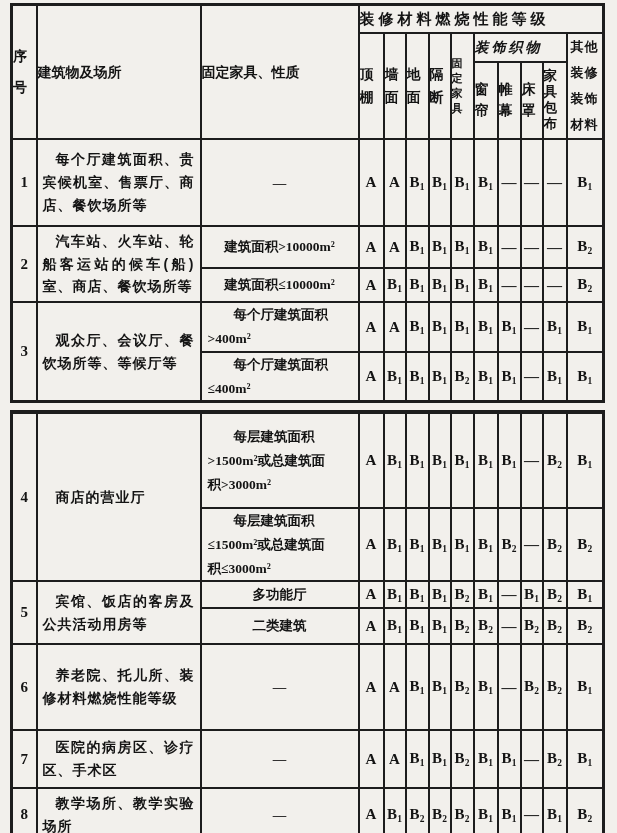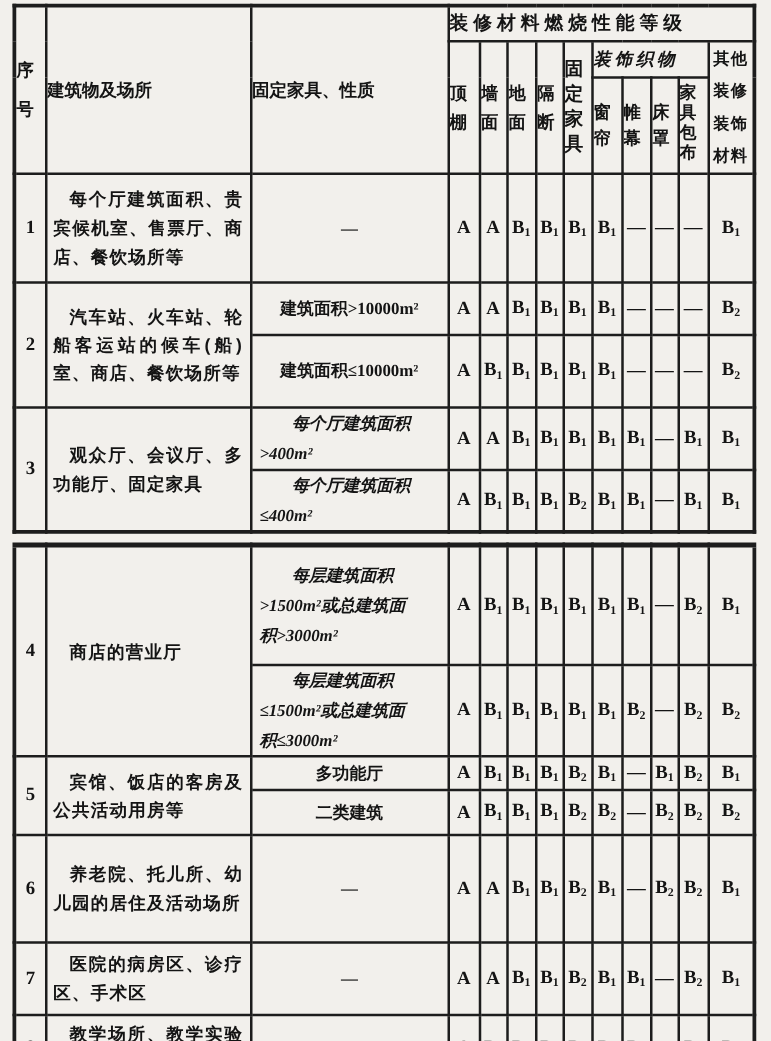--- a/index.html
+++ b/index.html
@@ -30,23 +30,23 @@
     vertical-align:middle;
     overflow:hidden;
   }
   
   thead th{font-size:14px;text-align:left;line-height:1.6;}
   th.gg{height:26px;font-size:15px;letter-spacing:4px;line-height:1.1;}
   tr.h2{height:28px;}
   tr.h3{height:76px;}
   th.fg{font-size:14px;letter-spacing:3px;font-style:italic;}
   th.v2{line-height:1.65;letter-spacing:0;}
-  th.v4{line-height:1.35;font-size:15px;}
+  th.v4{line-height:1.35;font-size:11px;}
   th.v2f{line-height:1.5;margin-left:37px;}
-  th.v4f{line-height:1.2;font-size:13.5px;font-family:Liberation Mono, monospace;}
+  th.v4f{line-height:1.2;font-size:13.5px;}
   th.seq{line-height:2.2;}
   th.vpair{
     font-size:13px;line-height:2.0;letter-spacing:1px;
     padding:0 3px;word-break:break-all;
   }
   
   td.no{
     text-align:center;
     font-family:"Liberation Serif","DejaVu Serif",serif;
     font-size:15px;
@@ -55,21 +55,21 @@
     font-size:14px;letter-spacing:1px;line-height:1.62;
     padding:3px 5px;text-align:justify;text-indent:13px;
   }
   td.scale{
     font-size:13.5px;line-height:1.75;
     font-family:"Liberation Serif","Liberation Sans","DejaVu Sans",sans-serif;
   }
   td.scale-center{text-align:center;}
   td.scale-left{
     text-align:left;padding-left:6px;
-    white-space:pre-line;text-indent:26px;font-style:italic;
+    white-space:pre-line;text-indent:26px;
   }
   td.grade{
     text-align:center;
     font-family:"Liberation Serif","DejaVu Serif",serif;
     font-size:15px;
   }
   td.grade sub{font-size:9.5px;vertical-align:-3px;}
 </style>
 </head>
 <body>
@@ -139,36 +139,36 @@
           <td class="grade">A</td>
           <td class="grade">B<sub>1</sub></td>
           <td class="grade">B<sub>1</sub></td>
           <td class="grade">B<sub>1</sub></td>
           <td class="grade">B<sub>1</sub></td>
           <td class="grade">—</td>
           <td class="grade">—</td>
           <td class="grade">—</td>
           <td class="grade">B<sub>2</sub></td>
         </tr>
-        <tr style="height: 58px;">
+        <tr style="height: 34px;">
           <td class="scale scale-center">建筑面积≤10000m²</td>
           <td class="grade">A</td>
           <td class="grade">B<sub>1</sub></td>
           <td class="grade">B<sub>1</sub></td>
           <td class="grade">B<sub>1</sub></td>
           <td class="grade">B<sub>1</sub></td>
           <td class="grade">B<sub>1</sub></td>
           <td class="grade">—</td>
           <td class="grade">—</td>
           <td class="grade">—</td>
           <td class="grade">B<sub>2</sub></td>
         </tr>
         <tr style="height: 50px;">
           <td class="no" rowspan="2">3</td>
-          <td class="place" rowspan="2">观众厅、会议厅、多功能厅、固定家具</td>
+          <td class="place" rowspan="2">观众厅、会议厅、餐饮场所等、等候厅等</td>
           <td class="scale scale-left">每个厅建筑面积
 &gt;400m²</td>
           <td class="grade">A</td>
           <td class="grade">A</td>
           <td class="grade">B<sub>1</sub></td>
           <td class="grade">B<sub>1</sub></td>
           <td class="grade">B<sub>1</sub></td>
           <td class="grade">B<sub>1</sub></td>
           <td class="grade">B<sub>1</sub></td>
           <td class="grade">—</td>
@@ -264,21 +264,21 @@
           <td class="grade">B<sub>1</sub></td>
           <td class="grade">B<sub>2</sub></td>
           <td class="grade">B<sub>2</sub></td>
           <td class="grade">—</td>
           <td class="grade">B<sub>2</sub></td>
           <td class="grade">B<sub>2</sub></td>
           <td class="grade">B<sub>2</sub></td>
         </tr>
         <tr style="height: 86px;">
           <td class="no" rowspan="1">6</td>
-          <td class="place" rowspan="1">养老院、托儿所、幼儿园的居住及活动场所</td>
+          <td class="place" rowspan="1">养老院、托儿所、装修材料燃烧性能等级</td>
           <td class="scale scale-center">—</td>
           <td class="grade">A</td>
           <td class="grade">A</td>
           <td class="grade">B<sub>1</sub></td>
           <td class="grade">B<sub>1</sub></td>
           <td class="grade">B<sub>2</sub></td>
           <td class="grade">B<sub>1</sub></td>
           <td class="grade">—</td>
           <td class="grade">B<sub>2</sub></td>
           <td class="grade">B<sub>2</sub></td>

